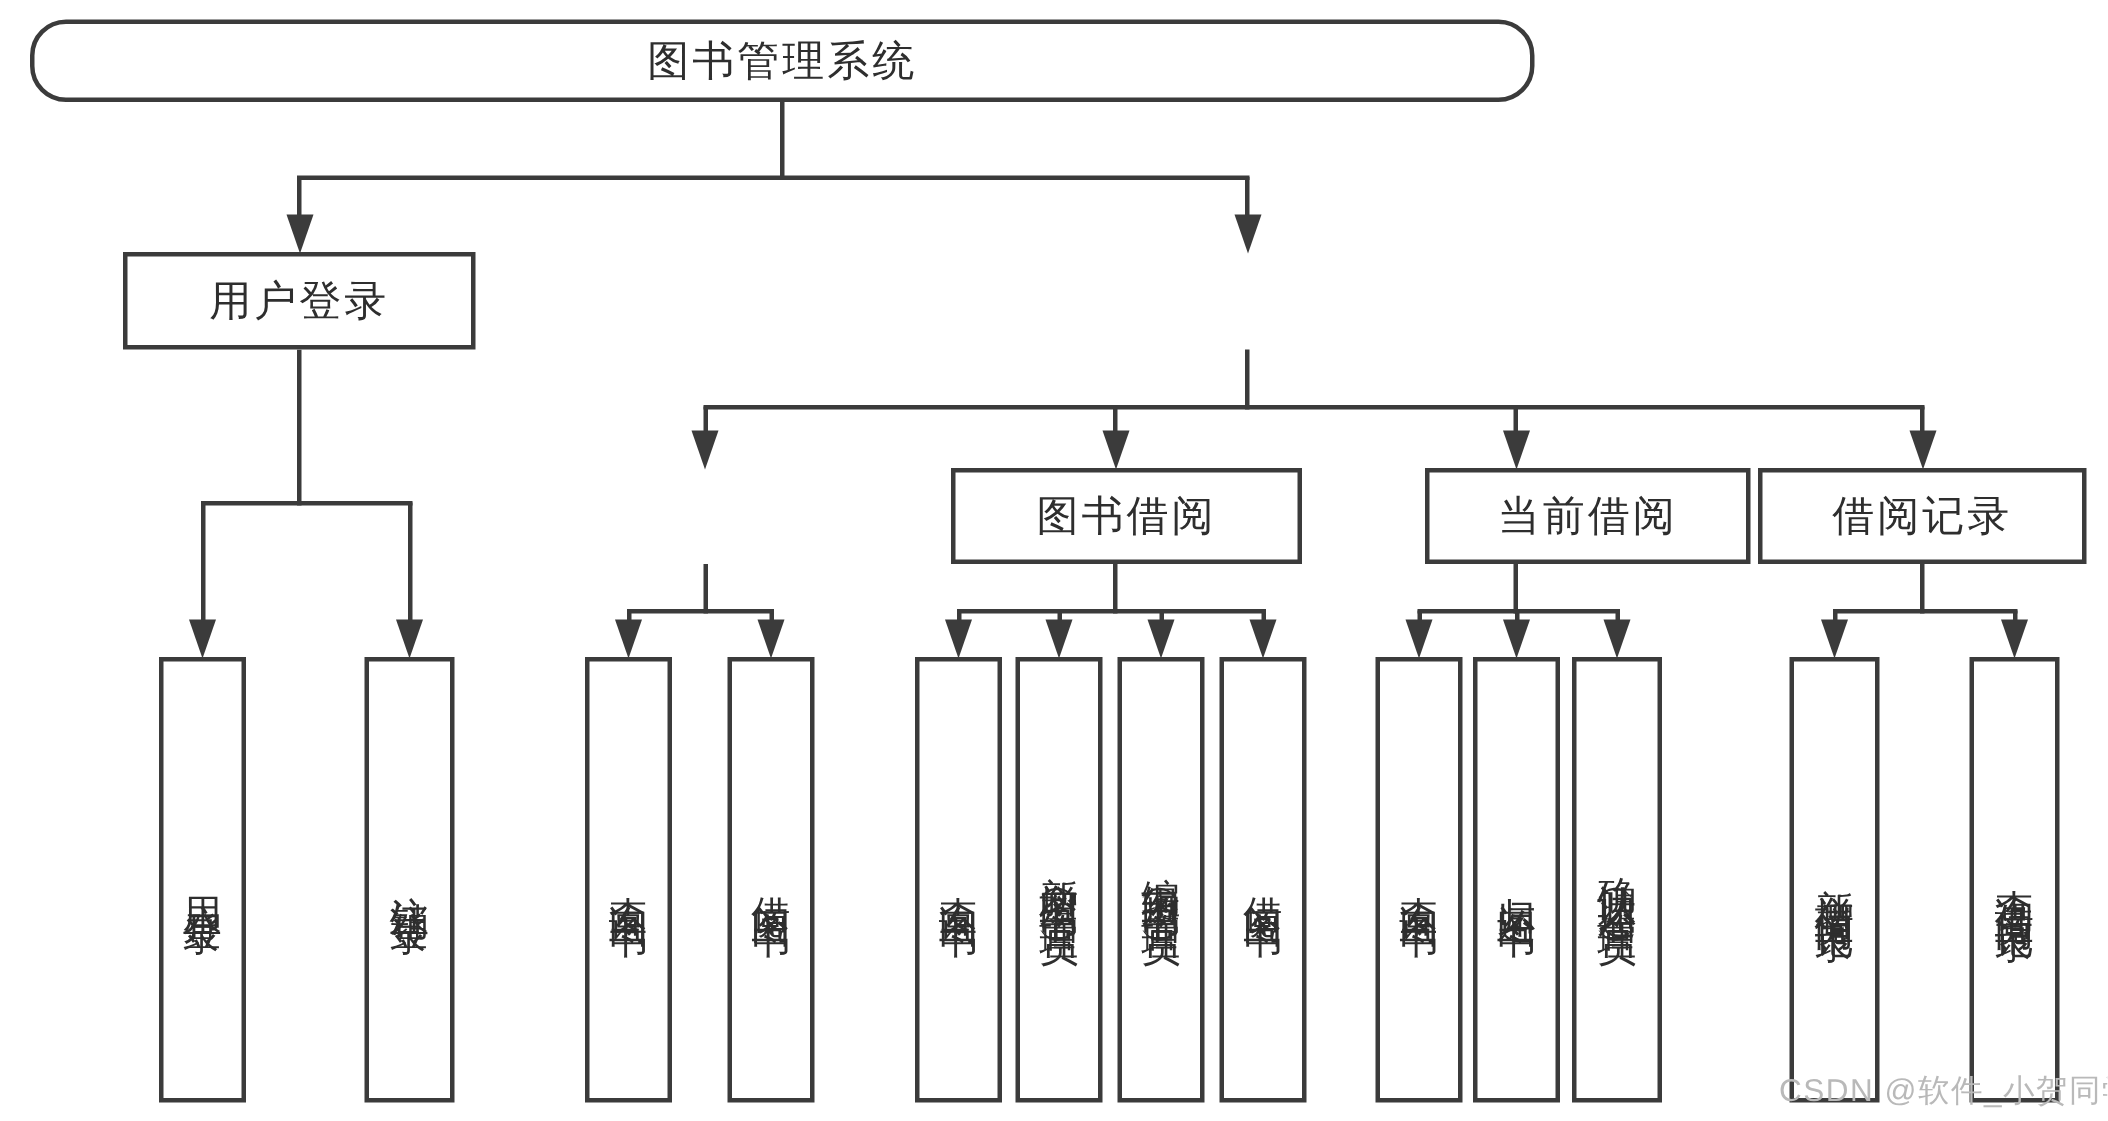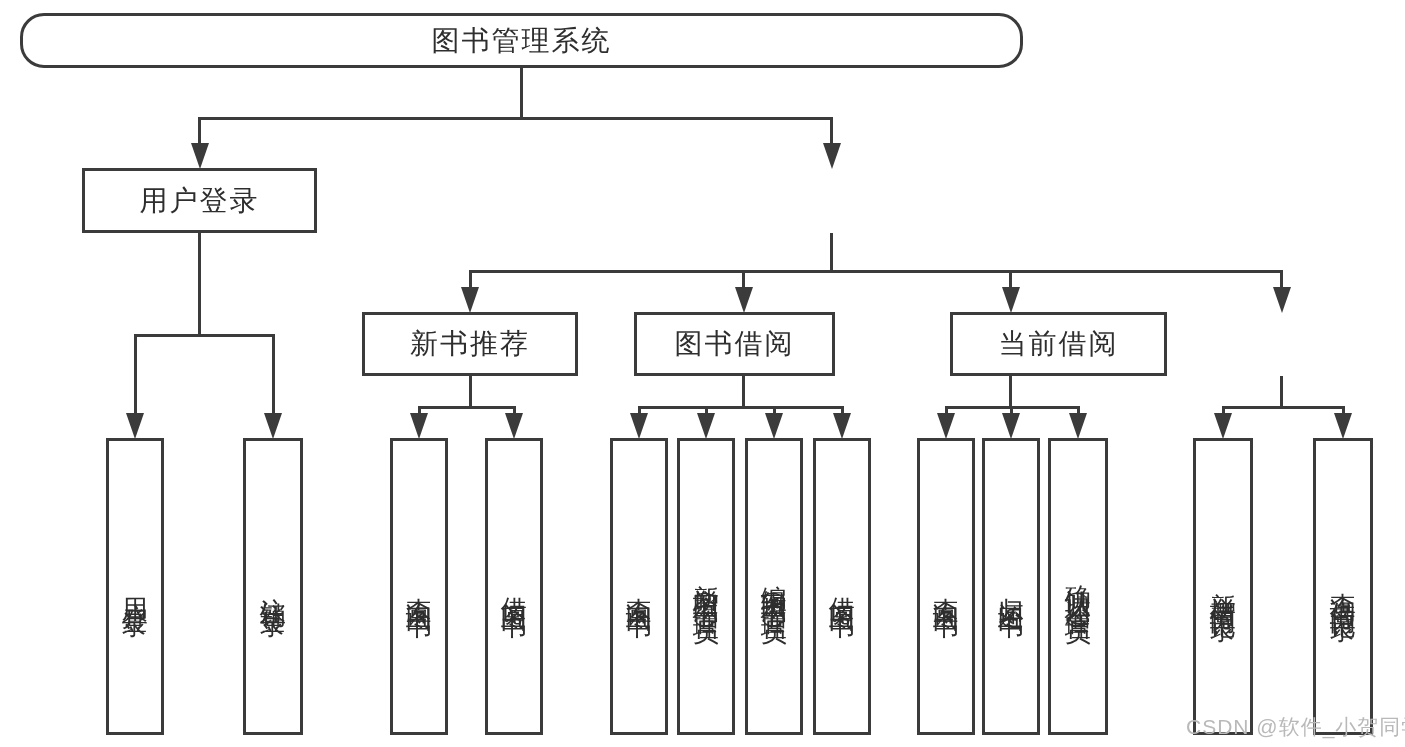--- a/index.html
+++ b/index.html
@@ -61,28 +61,28 @@
 <body>
 
 <div class="canvas">
   <span class="watermark">CSDN @软件_小贺同学</span>
 <div class="node h" style="left: 20px; top: 13px; width: 1003px; height: 55px; border-radius: 24px;">
       <span>图书管理系统</span>
     </div>
     <div class="node h" style="left: 82px; top: 168px; width: 235px; height: 65px;">
       <span>用户登录</span>
     </div>
-    <div class="node h" style="left: 362px; top: 312px; width: 216px; height: 64px;">
-      <span>新书推荐</span>
-    </div>
-    <div class="node h" style="left: 634px; top: 312px; width: 201px; height: 64px;">
+    <div class="node h" style="left: 634px; top: 312px; width: 234px; height: 64px;">
       <span>图书借阅</span>
     </div>
     <div class="node h" style="left: 902px; top: 312px; width: 217px; height: 64px; margin-left: 48px;">
       <span>当前借阅</span>
+    </div>
+    <div class="node h" style="left: 1172px; top: 312px; width: 219px; height: 64px;">
+      <span>借阅记录</span>
     </div>
     <div class="node v" style="left: 106px; top: 438px; width: 58px; height: 297px;">
       <span>用户登录</span>
     </div>
     <div class="node v" style="left: 243px; top: 438px; width: 60px; height: 297px;">
       <span>注销登录</span>
     </div>
     <div class="node v" style="left: 390px; top: 438px; width: 58px; height: 297px;">
       <span>查询图书</span>
     </div>

